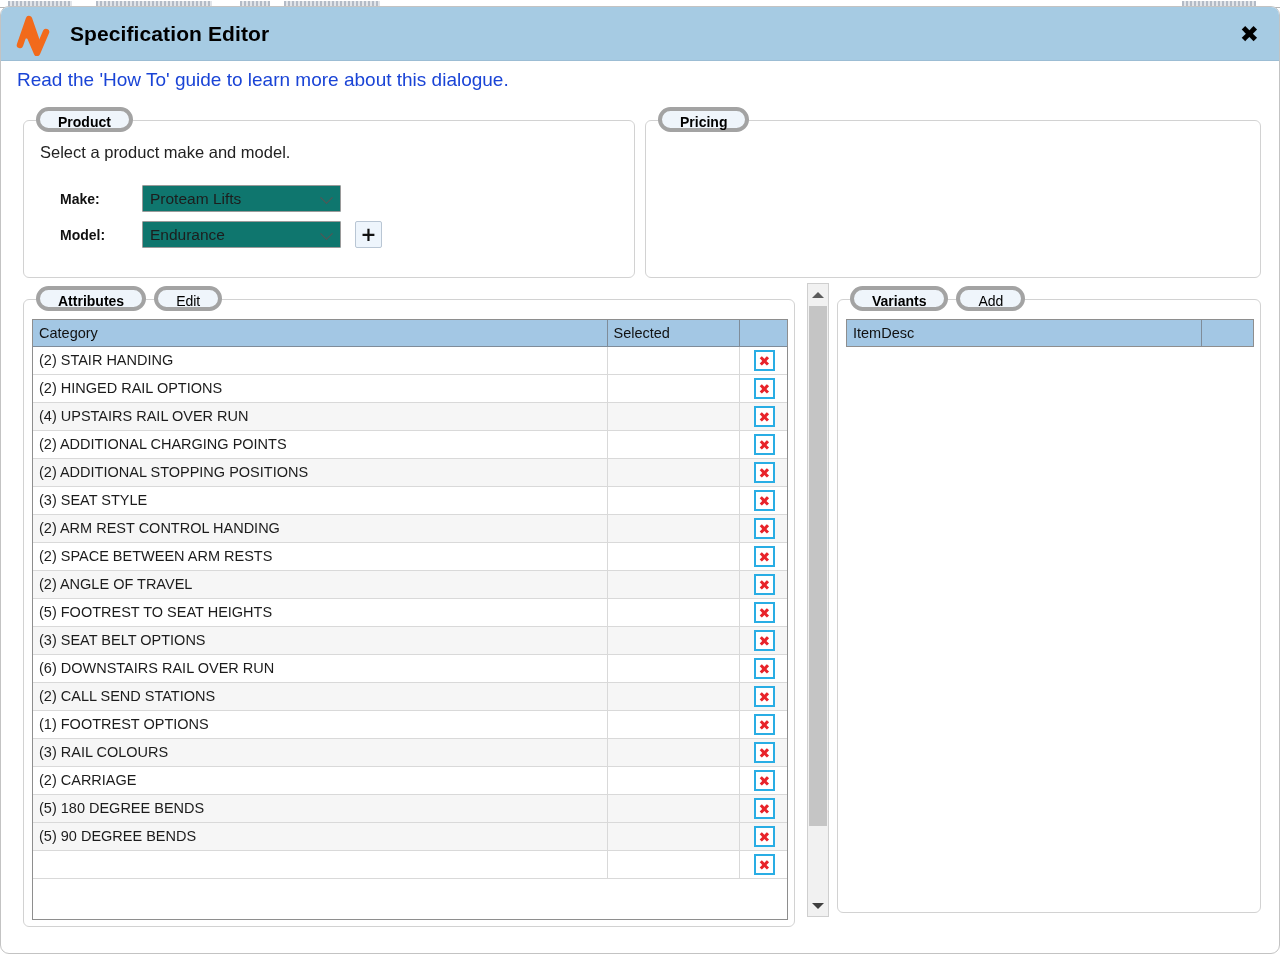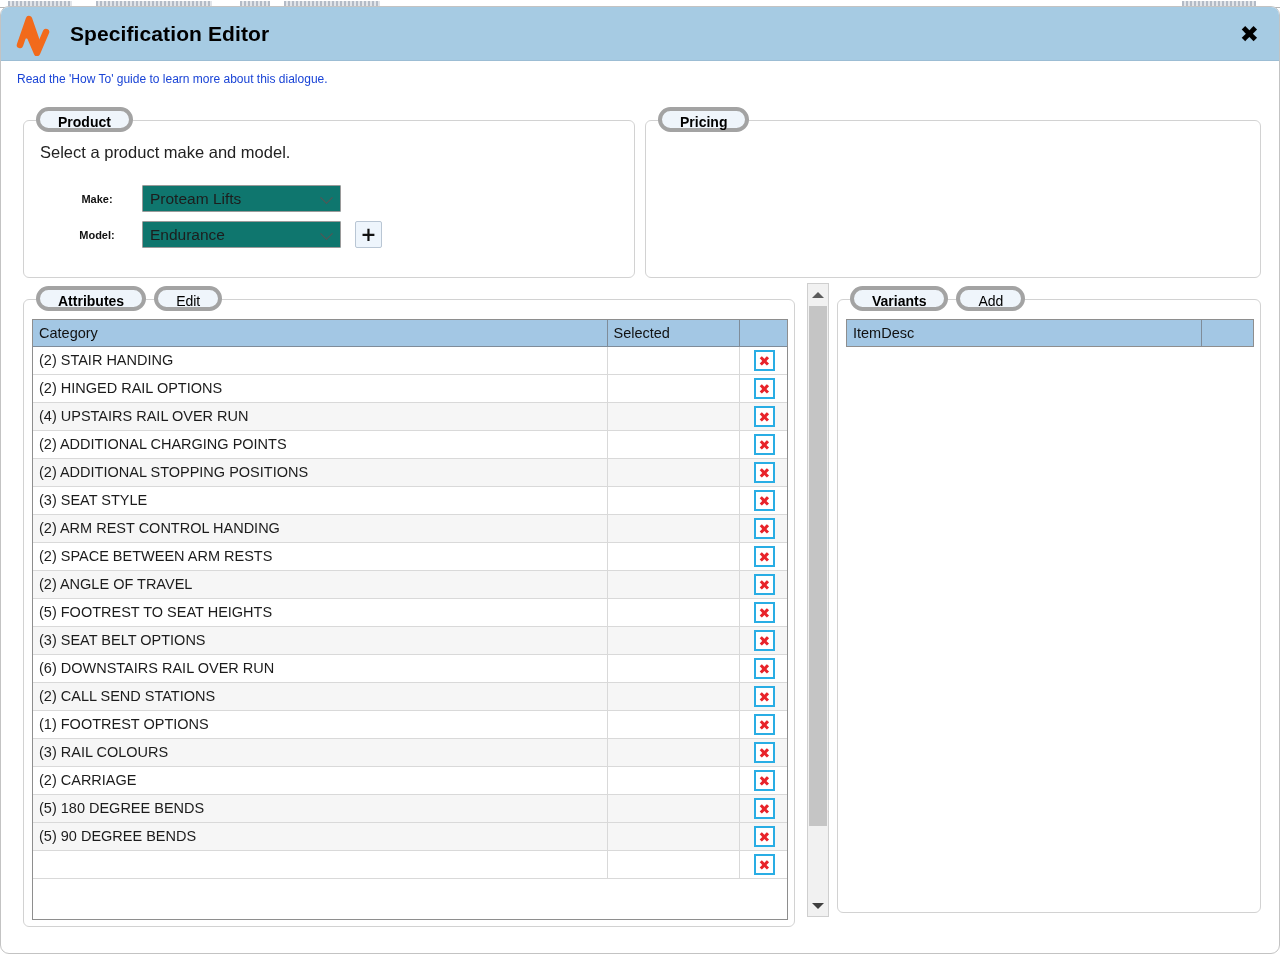--- a/index.html
+++ b/index.html
@@ -50,21 +50,21 @@
   #close-button {
     position: absolute; right: 20px; top: 50%; transform: translateY(-50%);
     font-size: 23px; font-weight: bold; color: #000;
     line-height: 1; cursor: pointer; user-select: none;
     font-family: "DejaVu Sans", sans-serif;
   }
 
   
   #howto-row { padding: 8px 0 6px 16px; }
   #howto-link {
-    color: #1a44d6; font-size: 12px; text-decoration: none; cursor: pointer;
+    color: #1a44d6; font-size: 19px; text-decoration: none; cursor: pointer;
   }
 
   
   .panel {
     position: absolute;
     border: 1px solid #d2d2d2;
     border-radius: 6px;
     background: #ffffff;
   }
   .legend-row {
@@ -88,22 +88,22 @@
   #product-help {
     position: absolute; left: 16px; top: 22px;
     font-size: 16.5px; color: #222;
   }
   .field-row {
     position: absolute; display: flex; align-items: center;
   }
   #row-make  { left: 36px; top: 64px; }
   #row-model { left: 36px; top: 100px; }
   .field-label {
-    width: 74px; text-align: center; margin-right: 8px;
-    font-size: 11px; font-weight: bold; color: #111;
+    width: 74px; text-align: left; margin-right: 8px;
+    font-size: 14px; font-weight: bold; color: #111;
   }
   .combo {
     position: relative;
     width: 199px; height: 27px;
     border: 1px solid #9a9a9a;
     background: #0f766e;
     border-radius: 1px;
     font-size: 15.5px; color: #1d1d1d;
     line-height: 25px;
     padding-left: 7px;

